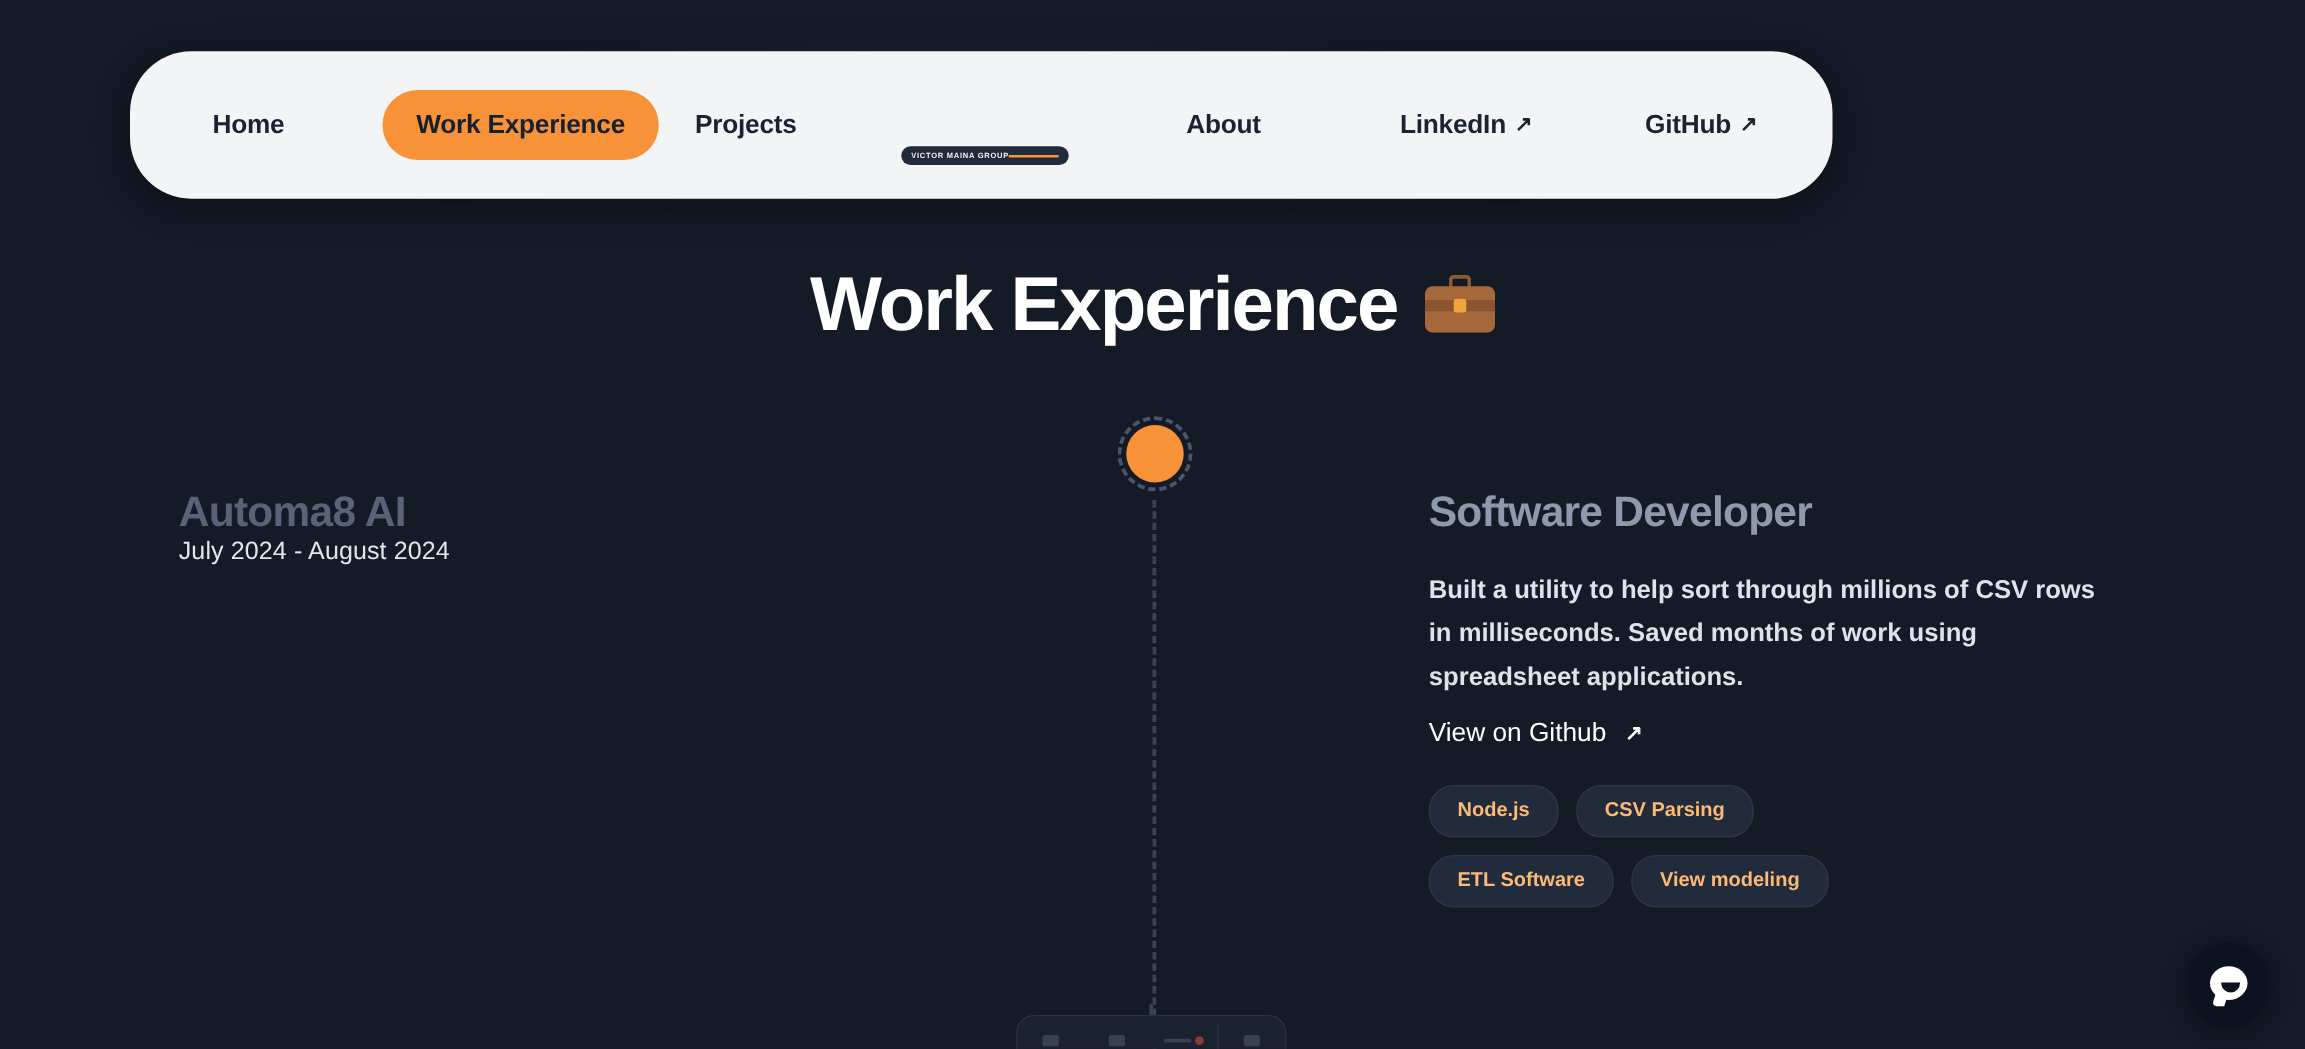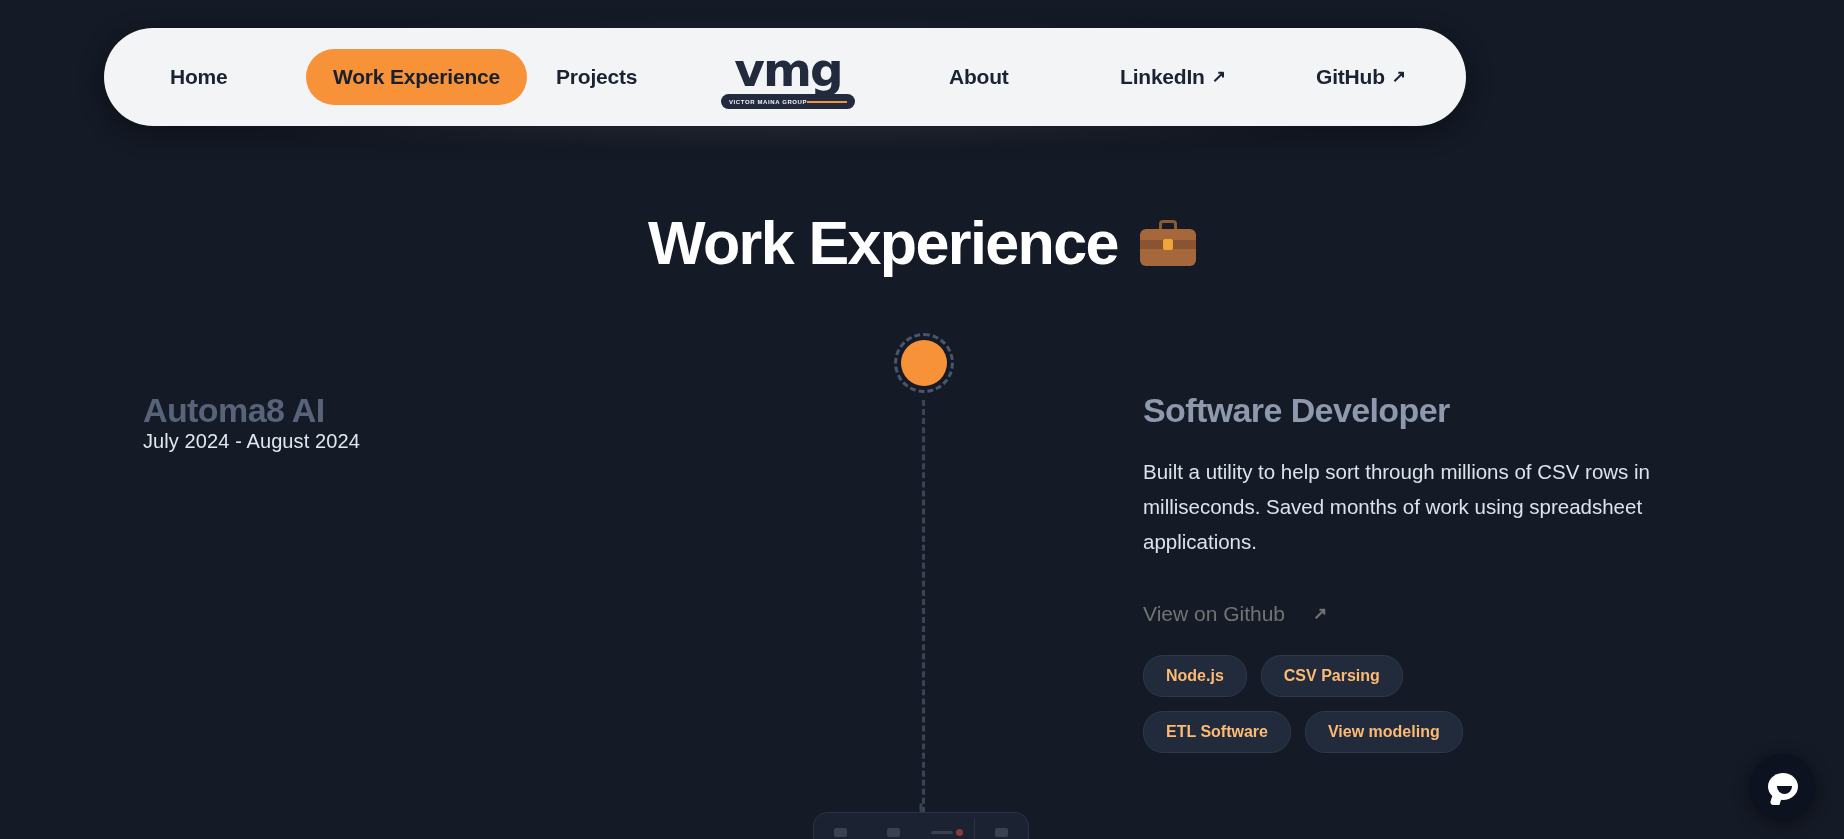--- a/index.html
+++ b/index.html
@@ -6,22 +6,22 @@
   html, body {
     width:1844px; height:839px;
     background:#141a26;
     font-family:"Liberation Sans", sans-serif;
     overflow:hidden;
   }
   body { position:relative; }
 
   
   .nav-wrap {
-    position:absolute; left:104px; top:28px;
-    width:1362px; height:98px;
+    position:absolute; left:104px; top:41px;
+    width:1362px; height:118px;
   }
   .nav-glow {
     position:absolute; left:-6px; top:-6px;
     width:1374px; height:116px;
     border-radius:58px;
     background:radial-gradient(ellipse at 50% 55%, rgba(240,242,245,0.30) 0%, rgba(200,210,225,0.13) 45%, rgba(150,165,190,0.0) 72%);
     filter:blur(10px);
   }
   .navbar {
     position:absolute; inset:0;
@@ -136,27 +136,27 @@
   }
 
   
   .col-right { position:absolute; left:1143px; top:390px; width:600px; }
   .role {
     font-size:34px; font-weight:bold; color:#8e99ad;
     letter-spacing:-0.6px; line-height:40px;
   }
   .desc {
     margin-top:24px;
-    font-size:20.5px; line-height:35px; color:#dde2eb; font-weight:400;
+    font-size:20.5px; line-height:35px; color:#dde2eb; font-weight:700;
     max-width:555px;
   }
   .gh-link {
-    margin-top:43px;
-    font-size:21px; color:#737373; font-weight:400;
-    display:inline-flex; align-items:center; gap:28px;
+    margin-top:16px;
+    font-size:21px; color:#ffffff; font-weight:400;
+    display:inline-flex; align-items:center; gap:15px;
     cursor:pointer;
   }
   .tags { margin-top:29px; display:flex; flex-wrap:wrap; gap:14px; max-width:420px; }
   .tag {
     background:#222b3b;
     border:1px solid #2e3849;
     border-radius:20px;
     padding:11px 22px;
     font-size:16px; font-weight:bold; color:#fdba74;
     white-space:nowrap; cursor:pointer;
@@ -218,21 +218,20 @@
 
     <div class="nav-active">
       <span>Work Experience</span>
     </div>
 
     <div class="nav-item projects">
       <span>Projects</span>
     </div>
 
     <div class="logo">
-      <div class="logo-text">vmg</div>
       <div class="logo-bar">
         <span class="logo-bar-text">VICTOR MAINA GROUP</span>
         <span class="logo-bar-accent"></span>
       </div>
     </div>
 
     <div class="nav-item about">
       <span>About</span>
     </div>
 

